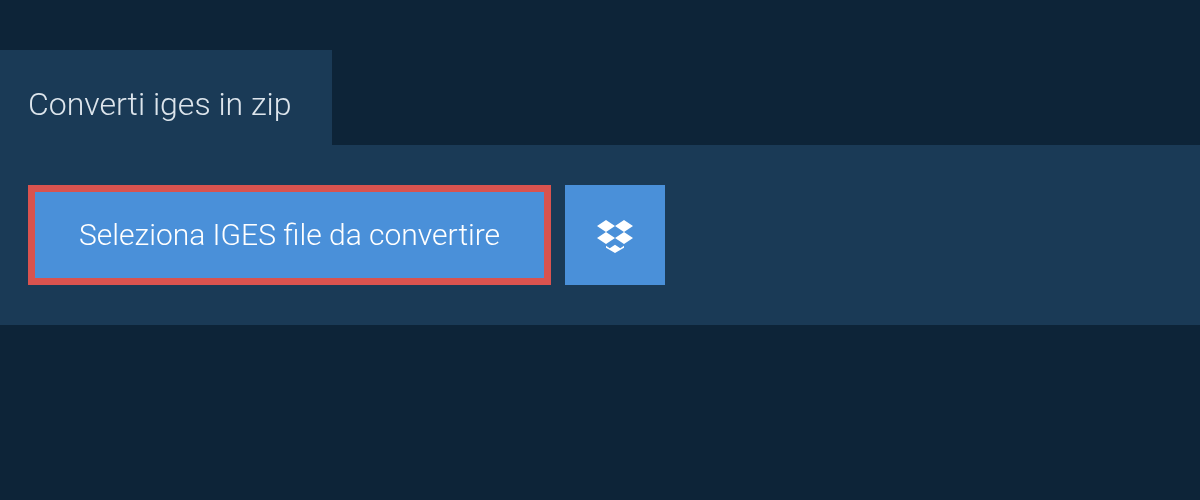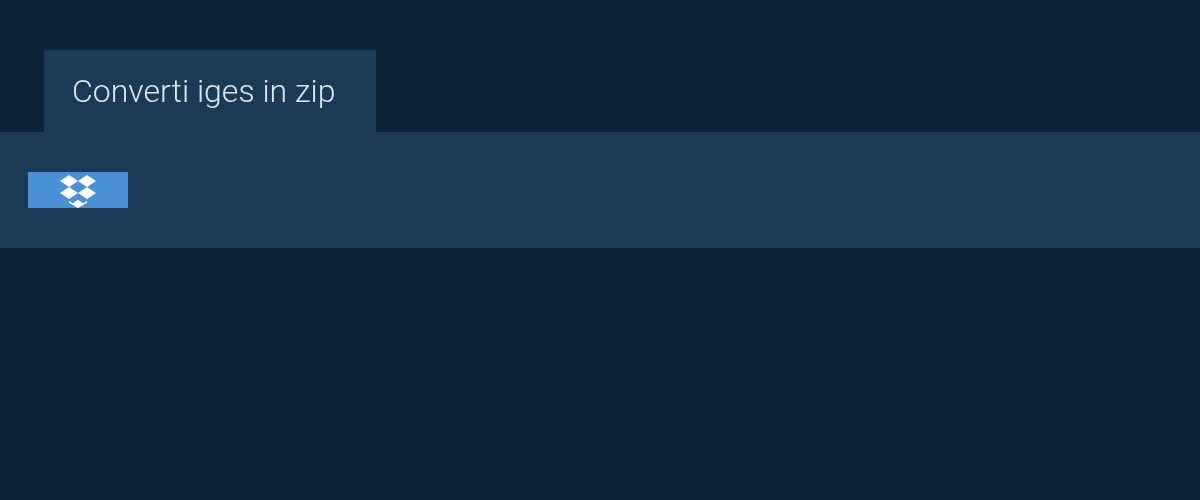--- a/index.html
+++ b/index.html
@@ -6,23 +6,22 @@
   body {
     width: 1200px;
     height: 500px;
     background: #0d2438;
     font-family: -apple-system, BlinkMacSystemFont, "Segoe UI", Roboto, sans-serif;
     overflow: hidden;
   }
   .tab-header {
     background: #1a3a56;
     display: inline-block;
-    padding: 22px 40px 22px 28px;
+    padding: 35px 40px 22px 28px;
     margin-top: 50px;
-    margin-left: 44px;
   }
   .tab-title {
     color: #dde5ec;
     font-size: 32px;
     font-weight: 300;
   }
   .panel {
     background: #1a3a56;
     padding: 40px 28px 40px 28px;
     width: 100%;
@@ -63,20 +62,23 @@
 <body>
 
 
 
 <div class="tab-header">
   <div class="tab-title">Converti iges in zip</div>
 </div>
 
 <div class="panel">
   <div class="button-row">
+    <div class="select-button">
+      <span>Seleziona IGES file da convertire</span>
+    </div>
     <div class="dropbox-button">
       <svg viewBox="0 0 24 24">
         <path d="M6 2L0 6l6 4-6 4 6 4 6-4 6 4 6-4-6-4 6-4-6-4-6 4-6-4zm6 4l6 4-6 4-6-4 6-4zm0 12.5l-3.5 2.3L6 19.2v1.3l6 3.5 6-3.5v-1.3l-2.5 1.6L12 18.5z"></path>
       </svg>
     </div>
   </div>
 </div>
 
 
 

